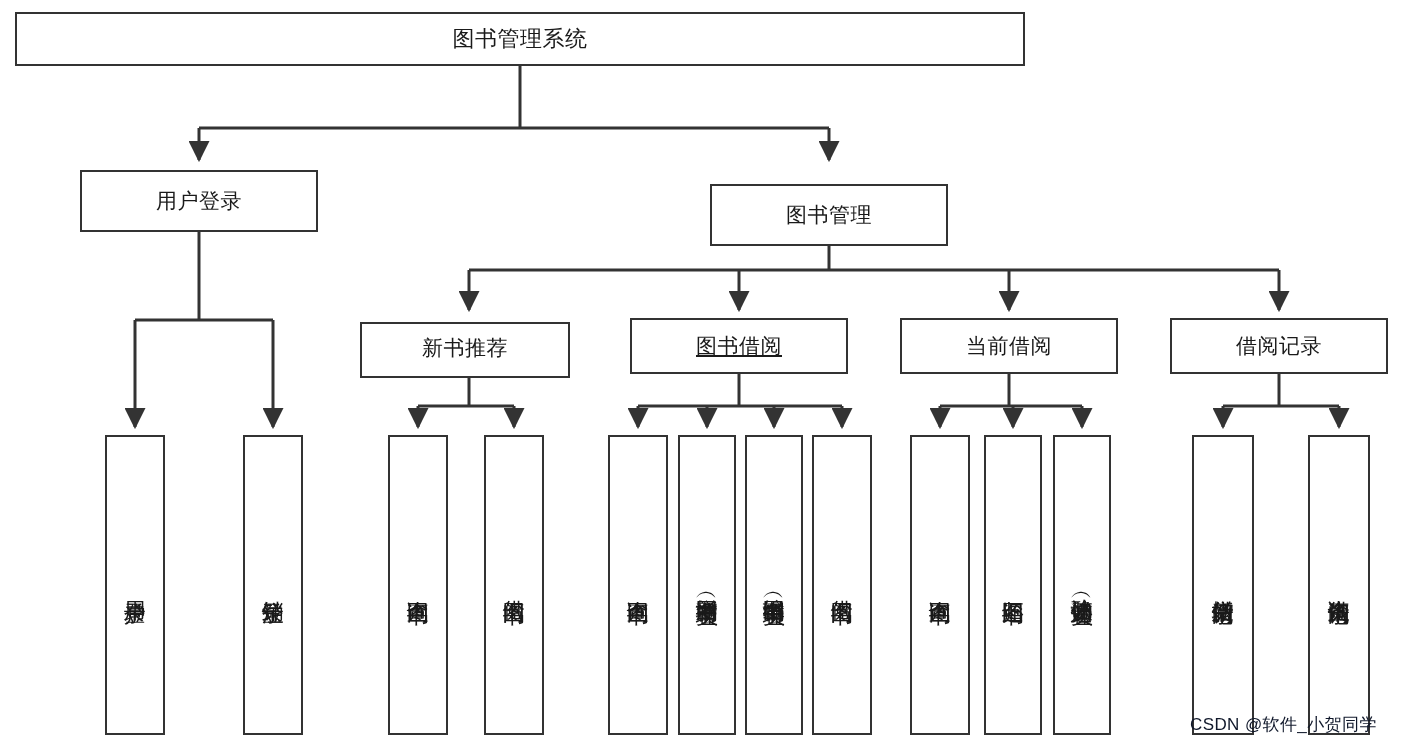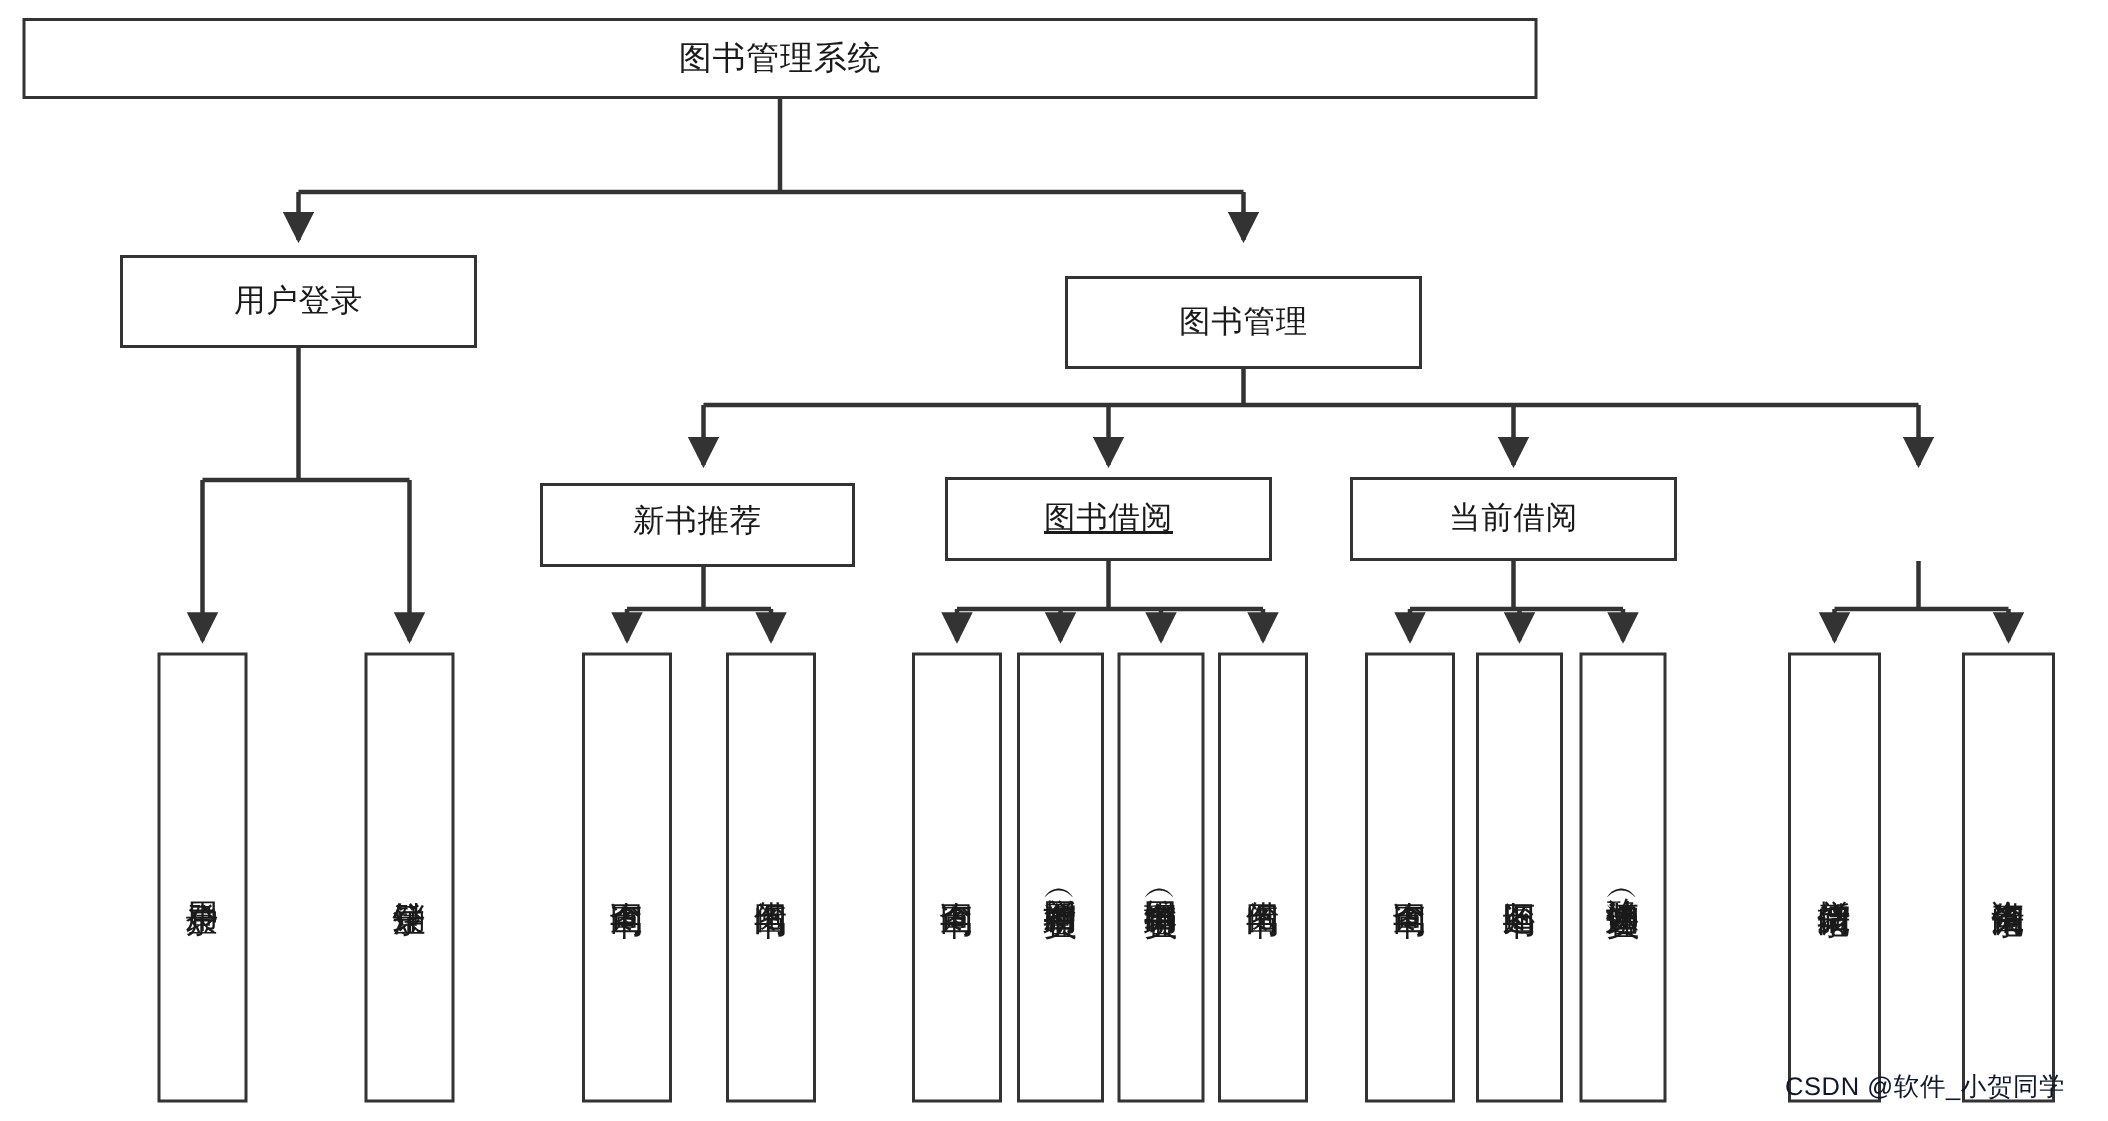--- a/index.html
+++ b/index.html
@@ -143,20 +143,23 @@
 
   <div class="node horiz" style="left: 360px; top: 322px; width: 210px; height: 56px; font-family: Liberation Mono, monospace;">
     <span class="label">新书推荐</span>
   </div>
   <div class="node horiz" style="left: 630px; top: 318px; width: 218px; height: 56px; text-decoration: underline;">
     <span class="label">图书借阅</span>
   </div>
   <div class="node horiz" style="left: 900px; top: 318px; width: 218px; height: 56px;">
     <span class="label">当前借阅</span>
   </div>
+  <div class="node horiz" style="left: 1170px; top: 318px; width: 218px; height: 56px;">
+    <span class="label">借阅记录</span>
+  </div>
 
   <div class="node vert" style="left: 105px; top: 435px; width: 60px; height: 300px;">
     <span class="label">用户登录</span>
   </div>
   <div class="node vert" style="left: 243px; top: 435px; width: 60px; height: 300px;">
     <span class="label">注销登录</span>
   </div>
   <div class="node vert" style="left: 388px; top: 435px; width: 60px; height: 300px;">
     <span class="label">查询图书</span>
   </div>

